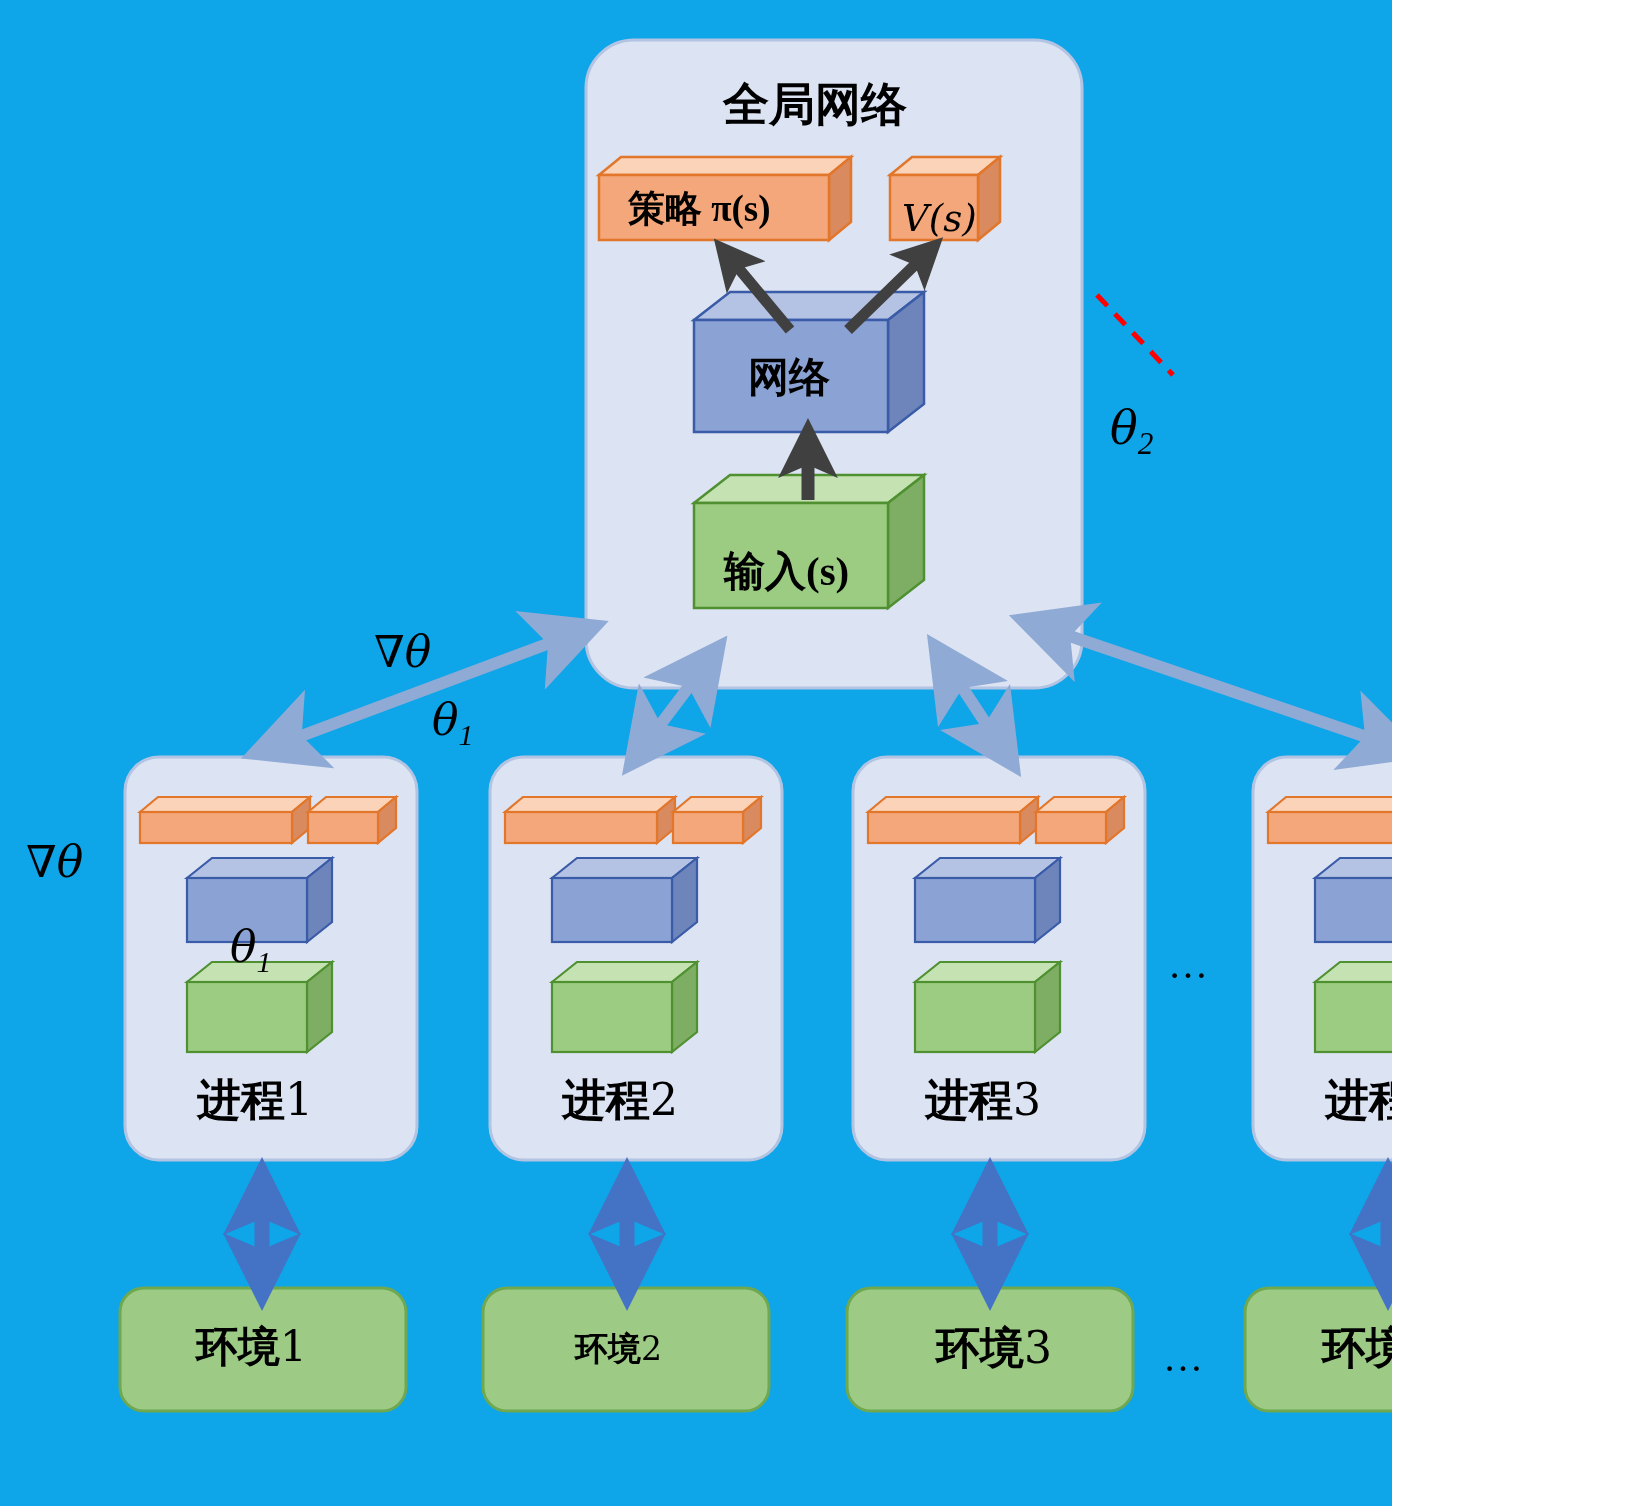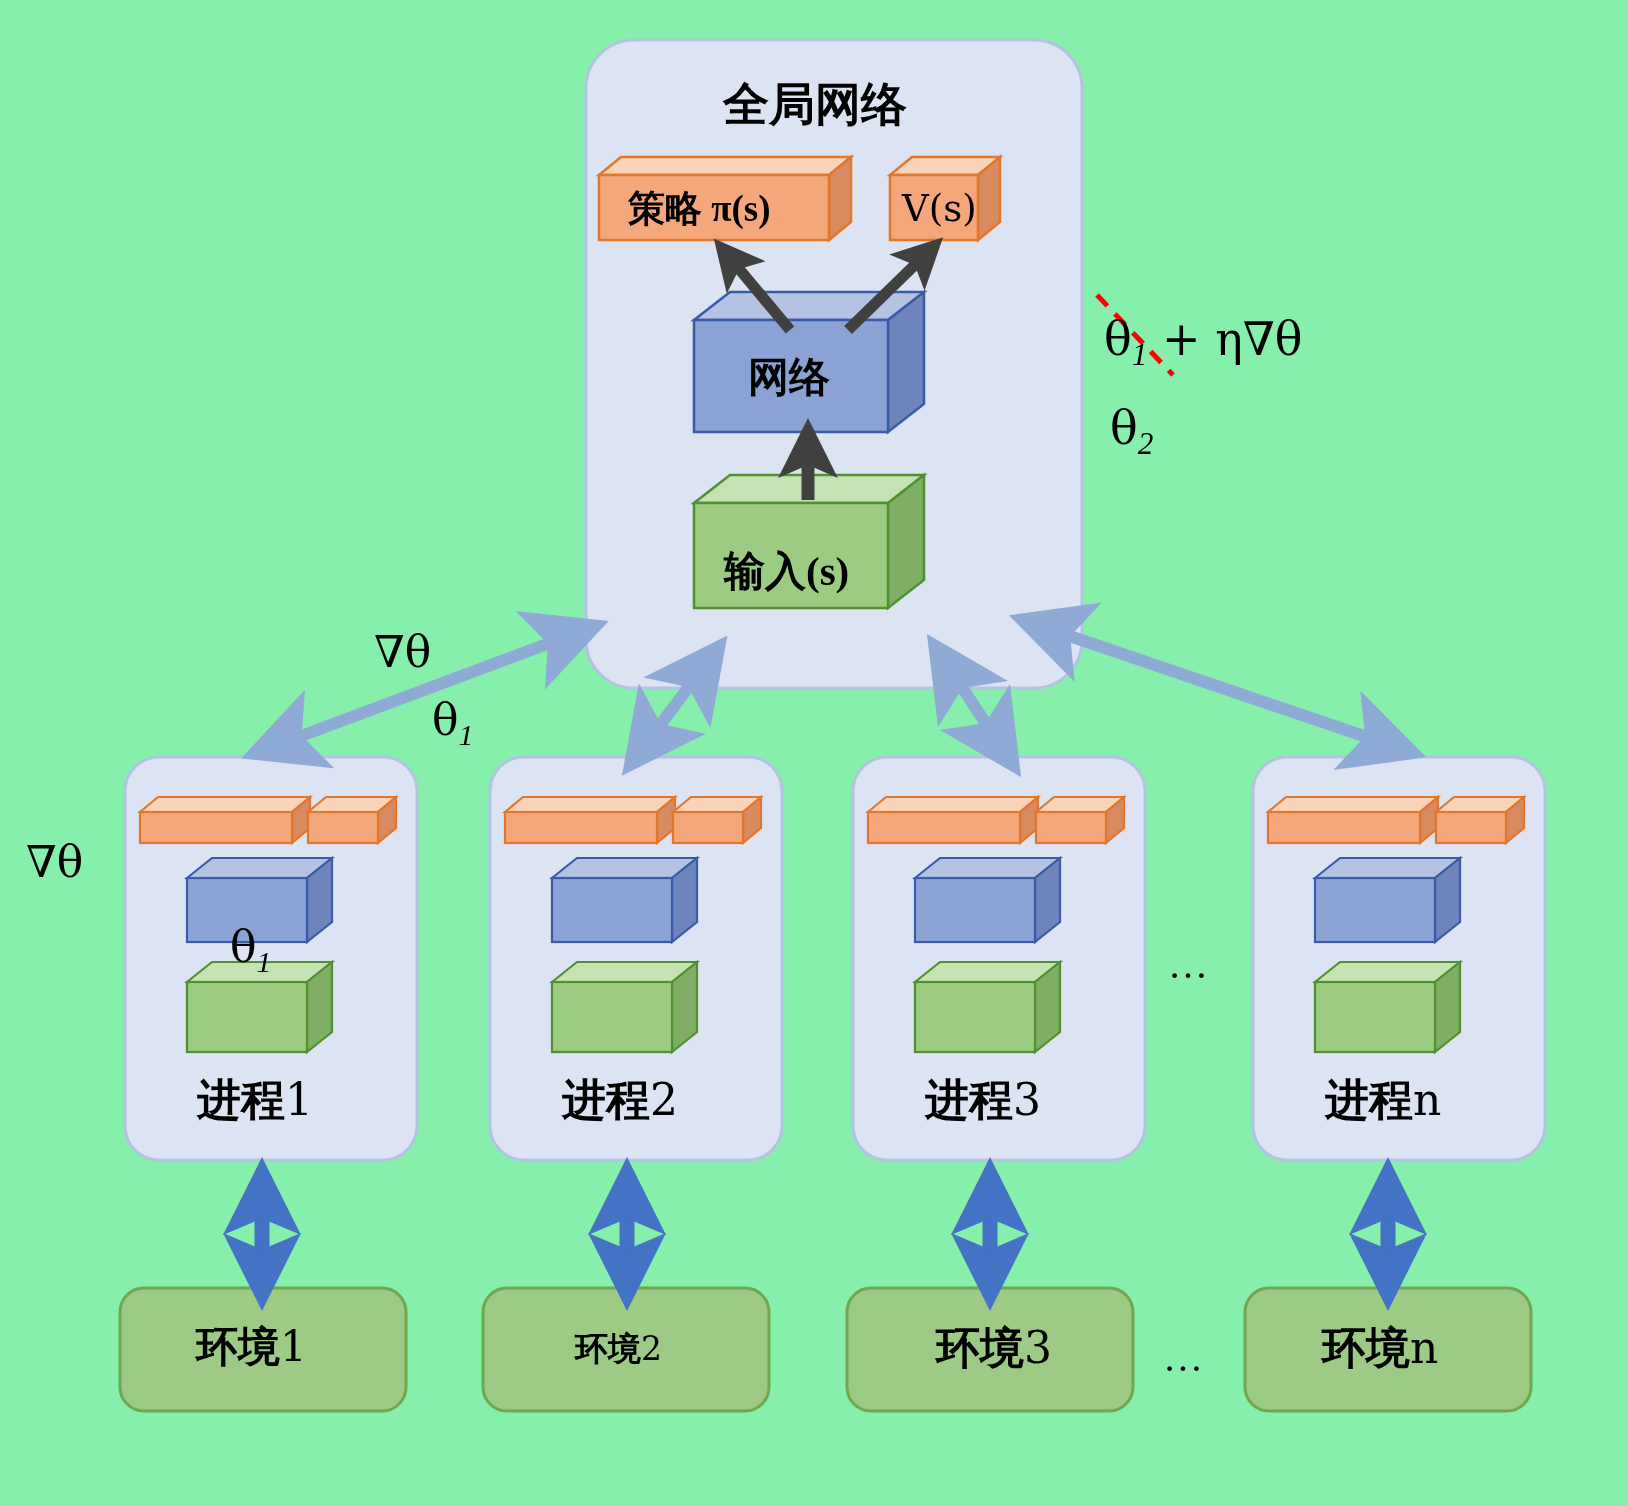--- a/index.html
+++ b/index.html
@@ -5,23 +5,23 @@
   html, body {
     margin: 0;
     padding: 0;
     background: #ffffff;
   }
   body {
     font-family: "Liberation Serif", "DejaVu Serif", serif;
   }
   #stage {
     position: relative;
-    width: 1628px;
+    width: 1392px;
     height: 1506px;
-    background: #86efac;
+    background: #0ea5e9;
     overflow: hidden;
   }
   svg.layer {
     position: absolute;
     left: 0;
     top: 0;
     width: 1628px;
     height: 1506px;
   }
   .lbl {
@@ -29,20 +29,22 @@
     color: #000000;
     white-space: nowrap;
     line-height: 1;
   }
   .cjk {
     font-family: "Liberation Serif", "DejaVu Serif", serif;
     font-weight: 700;
   }
   .math {
     font-family: "DejaVu Serif", "Liberation Serif", serif;
+    font-style: italic;
+    margin-top: 10px;
   }
   .mathup {
     font-family: "DejaVu Serif", "Liberation Serif", serif;
   }
   .sub {
     font-size: 0.68em;
     font-style: italic;
     vertical-align: sub;
   }
   .ell {
@@ -206,23 +208,20 @@
   <div class="lbl" style="left:628px; top:190px; font-size:37px;">
     <span class="cjk">策略 π(s)</span>
   </div>
 
   <div class="lbl math" style="left:902px; top:190px; font-size:37px;">V(s)</div>
 
   <div class="lbl cjk" style="left:748px; top:357px; font-size:41px;">网络</div>
 
   <div class="lbl cjk" style="left:724px; top:551px; font-size:41px;">输入(s)</div>
 
-  <div class="lbl" style="left:1104px; top:316px; font-size:46px;">
-    <span class="math">θ</span><span class="sub">1</span><span class="mathup"> + <span class="math">η</span><span class="mathup">∇</span><span class="math">θ</span></span>
-  </div>
 
   <div class="lbl" style="left:1110px; top:405px; font-size:46px;">
     <span class="math">θ</span><span class="sub">2</span>
   </div>
 
   <div class="lbl mathup" style="left:374px; top:630px; font-size:44px;">
     <span>∇</span><span class="math">θ</span>
   </div>
 
   <div class="lbl" style="left:432px; top:698px; font-size:44px;">

